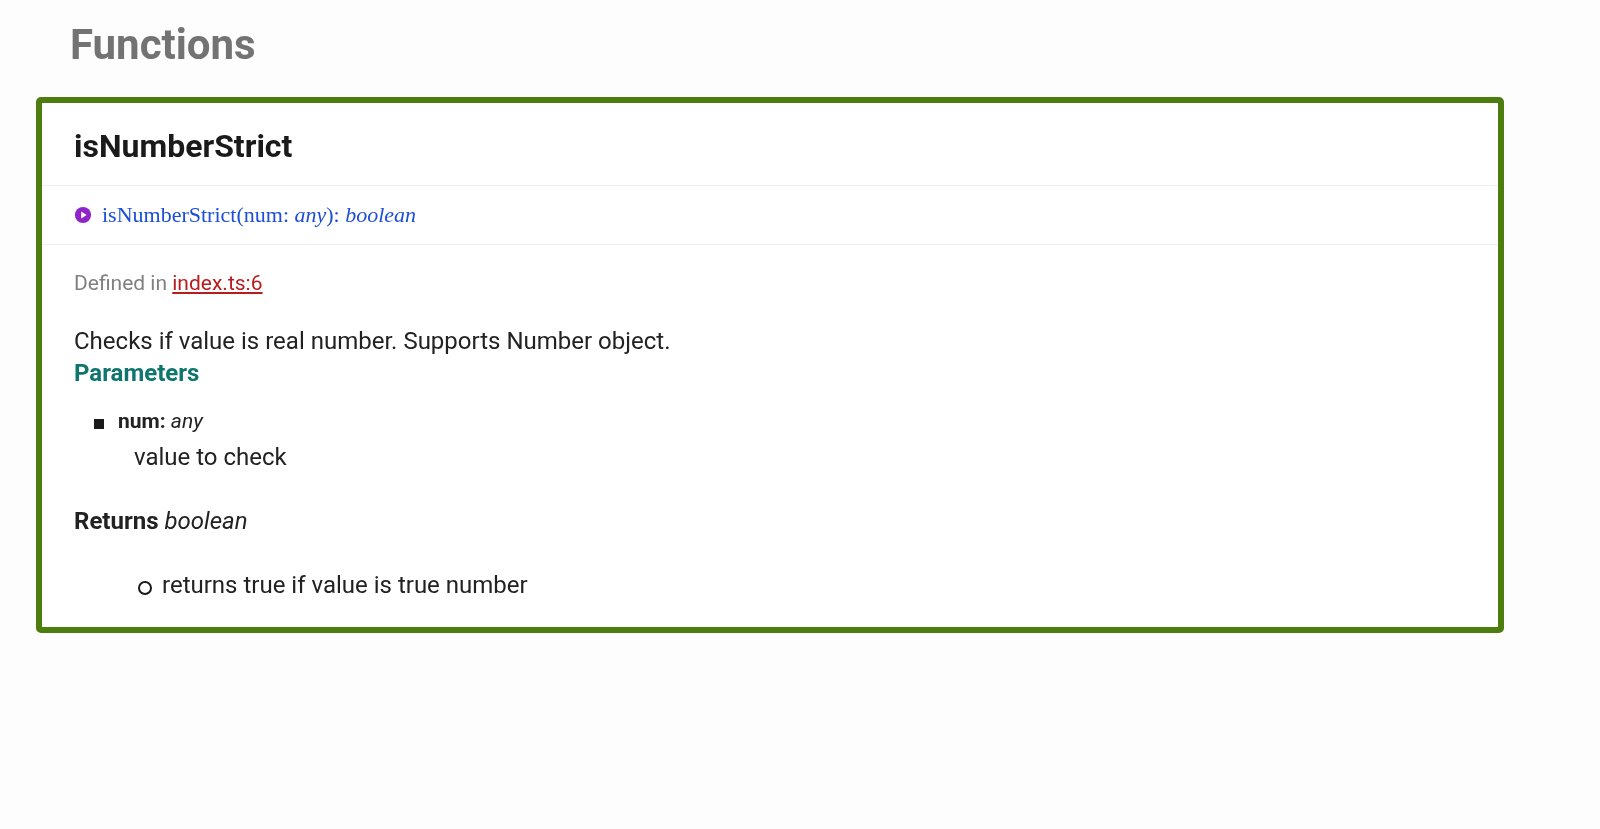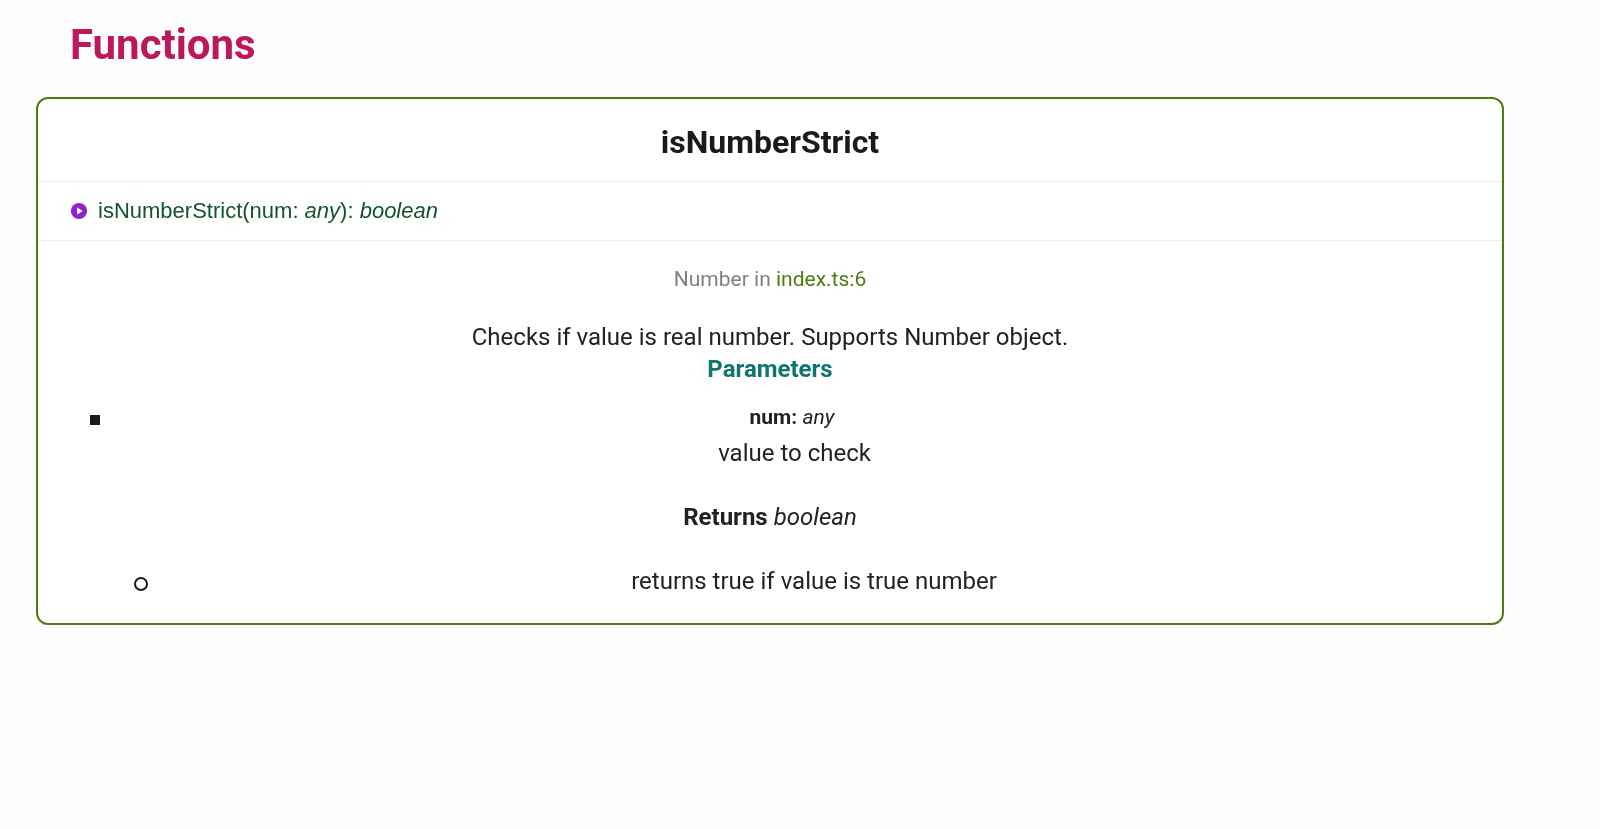--- a/index.html
+++ b/index.html
@@ -13,29 +13,28 @@
       color: #222;
       padding: 0;
     }
     .container {
       padding: 20px 36px;
       max-width: 1540px;
     }
     .section-title {
       font-size: 42px;
       font-weight: 700;
-      color: #be185d;
+      color: #737373;
       margin-bottom: 28px;
       margin-left: 34px;
     }
     .panel {
-      border: 2px solid #4d7c0f;
+      border: 6px solid #4d7c0f;
       background: #fff;
-      border-radius: 12px;
-      text-align: center;
+      border-radius: 5px;
     }
     .panel-header {
       padding: 24px 32px 20px 32px;
       border-bottom: 1px solid #eee;
     }
     .fn-name {
       font-size: 32px;
       font-weight: 700;
       color: #1a1a1a;
     }
@@ -45,38 +44,39 @@
       display: flex;
       align-items: center;
       gap: 10px;
     }
     .play-icon {
       width: 18px;
       height: 18px;
       flex-shrink: 0;
     }
     .signature-text {
-      font-family: Liberation Sans, sans-serif;
+      font-family: Liberation Serif, serif;
       font-size: 22px;
-      color: #14532d;
+      color: #1d4ed8;
     }
     .signature-text .param-type,
     .signature-text .ret-type {
       font-style: italic;
     }
     .panel-body {
       padding: 26px 32px 28px 32px;
     }
     .defined-in {
       color: #808080;
       font-size: 21px;
       margin-bottom: 30px;
     }
     .defined-in .source-link {
-      color: #4d7c0f;
+      color: #b91c1c;
+      text-decoration: underline;
       cursor: pointer;
     }
     .description {
       font-size: 24px;
       color: #222;
       line-height: 1.4;
     }
     .sub-heading {
       font-size: 24px;
       font-weight: 700;
@@ -107,21 +107,21 @@
     }
     .param-name {
       font-weight: 700;
     }
     .param-type-italic {
       font-style: italic;
     }
     .param-desc {
       font-size: 24px;
       color: #222;
-      margin-left: 5px;
+      margin-left: 16px;
     }
     .returns-heading {
       font-size: 24px;
       margin-bottom: 22px;
     }
     .returns-heading .returns-label {
       font-weight: 700;
     }
     .returns-heading .returns-type {
       font-style: italic;
@@ -166,21 +166,21 @@
           <polygon points="8,6 14,10 8,14" fill="#ffffff"></polygon>
         </svg>
       </span>
       <span class="signature-text">
         <span>isNumberStrict</span><span>(</span><span>num</span><span>: </span><span class="param-type">any</span><span>)</span><span>: </span><span class="ret-type">boolean</span>
       </span>
     </div>
 
     <div class="panel-body">
       <div class="defined-in">
-        <span>Number in </span><a class="source-link">index.ts:6</a>
+        <span>Defined in </span><a class="source-link">index.ts:6</a>
       </div>
 
       <p class="description">Checks if value is real number. Supports Number object.</p>
 
       <h4 class="sub-heading">Parameters</h4>
 
       <ul class="params-list">
         <li>
           <div class="param-line">
             <span class="param-name">num: </span><span class="param-type-italic">any</span>

